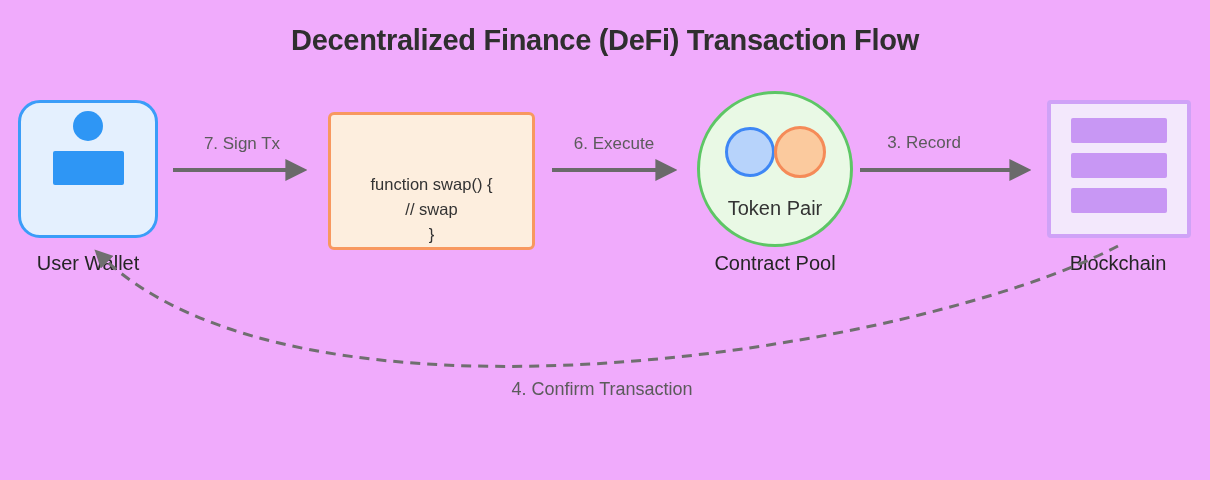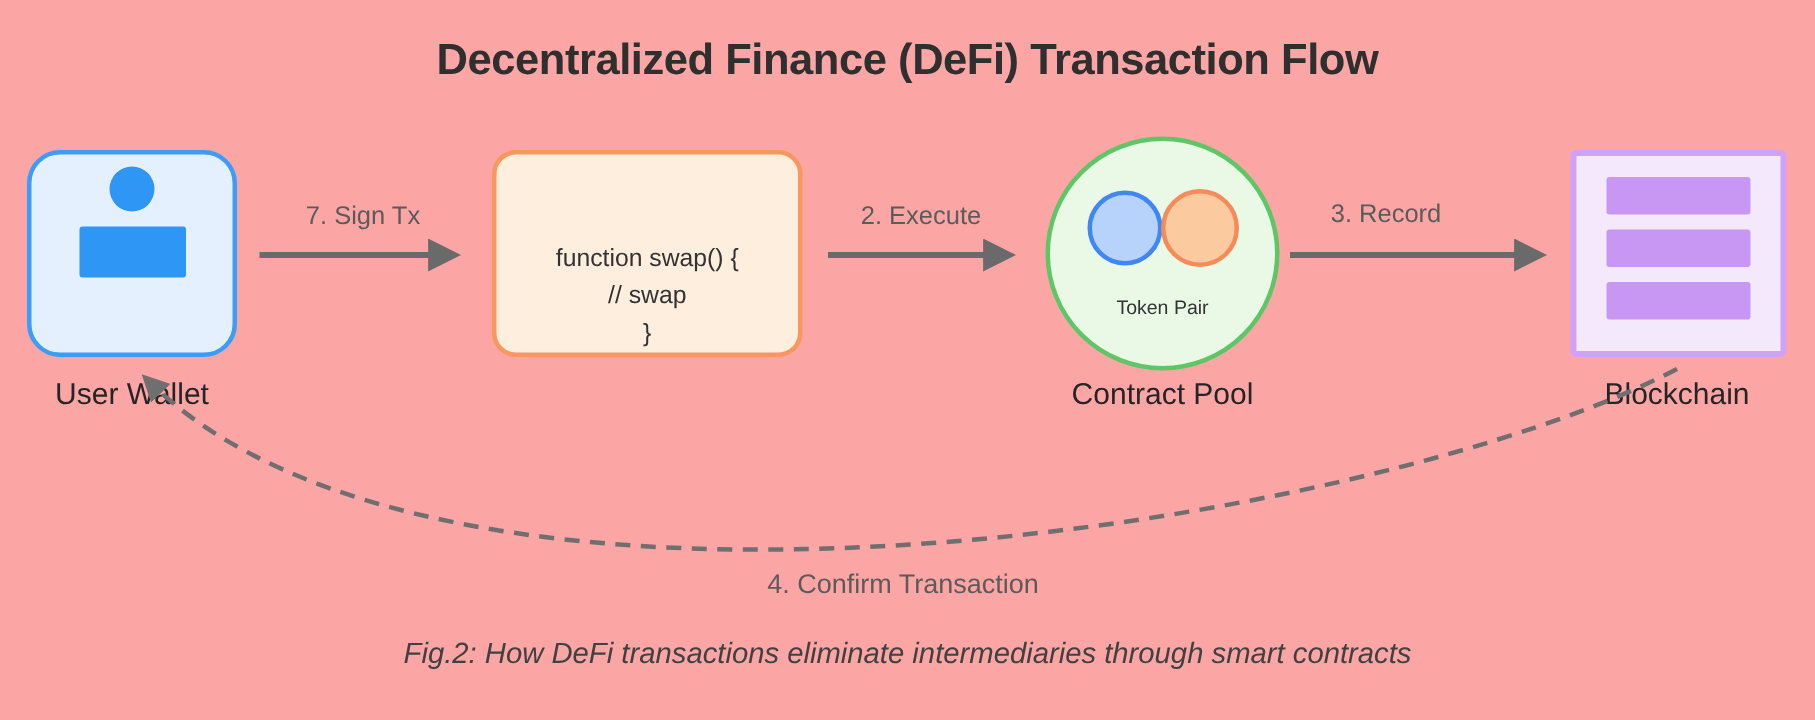--- a/index.html
+++ b/index.html
@@ -1,21 +1,21 @@
 <!DOCTYPE html>
 <html><head>
 <meta charset="utf-8">
 <style>
   * { margin: 0; padding: 0; box-sizing: border-box; }
   html, body { background: #ffffff; }
   .canvas {
     position: relative;
     width: 1210px;
     height: 480px;
-    background: #fca5a5;
+    background: #f0abfc;
     font-family: "Liberation Sans", sans-serif;
     overflow: hidden;
   }
   .title {
     position: absolute;
     top: 24px; left: 0;
     width: 100%;
     text-align: center;
     font-size: 29px;
     font-weight: 700;
@@ -38,24 +38,24 @@
     background: #2e96f5;
   }
   .person-body {
     position: absolute;
     left: calc(50% - 35.5px); top: 48px;
     width: 71px; height: 34px;
     border-radius: 2px;
     background: #2e96f5;
   }
   .contract-box {
-    left: 328px; top: 100px; width: 207px; height: 138px;
+    left: 328px; top: 112px; width: 207px; height: 138px;
     background: #fdeede;
     border: 3px solid #f8985f;
-    border-radius: 16px;
+    border-radius: 6px;
   }
   .code-block {
     position: absolute;
     left: 0; top: 57px;
     width: 100%;
     text-align: center;
     font-size: 16.5px;
     line-height: 25px;
     color: #333333;
   }
@@ -73,21 +73,21 @@
   }
   .token-orange {
     left: 774px; top: 126px; width: 52px; height: 52px;
     background: #fbca9e;
     border: 3px solid #f58b58;
   }
   .pool-inner-label {
     position: absolute;
     left: 775px; top: 197px;
     transform: translateX(-50%);
-    font-size: 13px;
+    font-size: 20px;
     color: #333333;
     white-space: nowrap;
   }
   .chain-box {
     left: 1047px; top: 100px; width: 144px; height: 138px;
     background: #f3e8fc;
     border: 4px solid #cfa2f7;
     border-radius: 4px;
     display: flex;
     flex-direction: column;
@@ -171,25 +171,24 @@
   <div class="node-label" style="left:775px">Contract Pool</div>
 
   <div class="node chain-box">
     <div class="chain-bar"></div>
     <div class="chain-bar"></div>
     <div class="chain-bar"></div>
   </div>
   <div class="node-label" style="left:1118px">Blockchain</div>
 
   <div class="arrow-label" style="left:242px; top:134px">7. Sign Tx</div>
-  <div class="arrow-label" style="left:614px; top:134px">2. Execute</div>
+  <div class="arrow-label" style="left:614px; top:134px">6. Execute</div>
   <div class="arrow-label" style="left:924px; top:133px">3. Record</div>
   <div class="confirm-label">4. Confirm Transaction</div>
 
-  <div class="caption">Fig.2: How DeFi transactions eliminate intermediaries through smart contracts</div>
 
   <svg class="overlay" viewBox="0 0 1210 480">
     <defs>
       <marker id="ah" viewBox="0 0 10 10" refX="8" refY="5" markerWidth="5.5" markerHeight="5.5" orient="auto-start-reverse">
         <path d="M0,0 L10,5 L0,10 z" fill="#6a6a6a"></path>
       </marker>
       <marker id="ahd" viewBox="0 0 10 10" refX="8" refY="5" markerWidth="6" markerHeight="6" orient="auto-start-reverse">
         <path d="M0,0 L10,5 L0,10 z" fill="#6f6f6f"></path>
       </marker>
     </defs>

